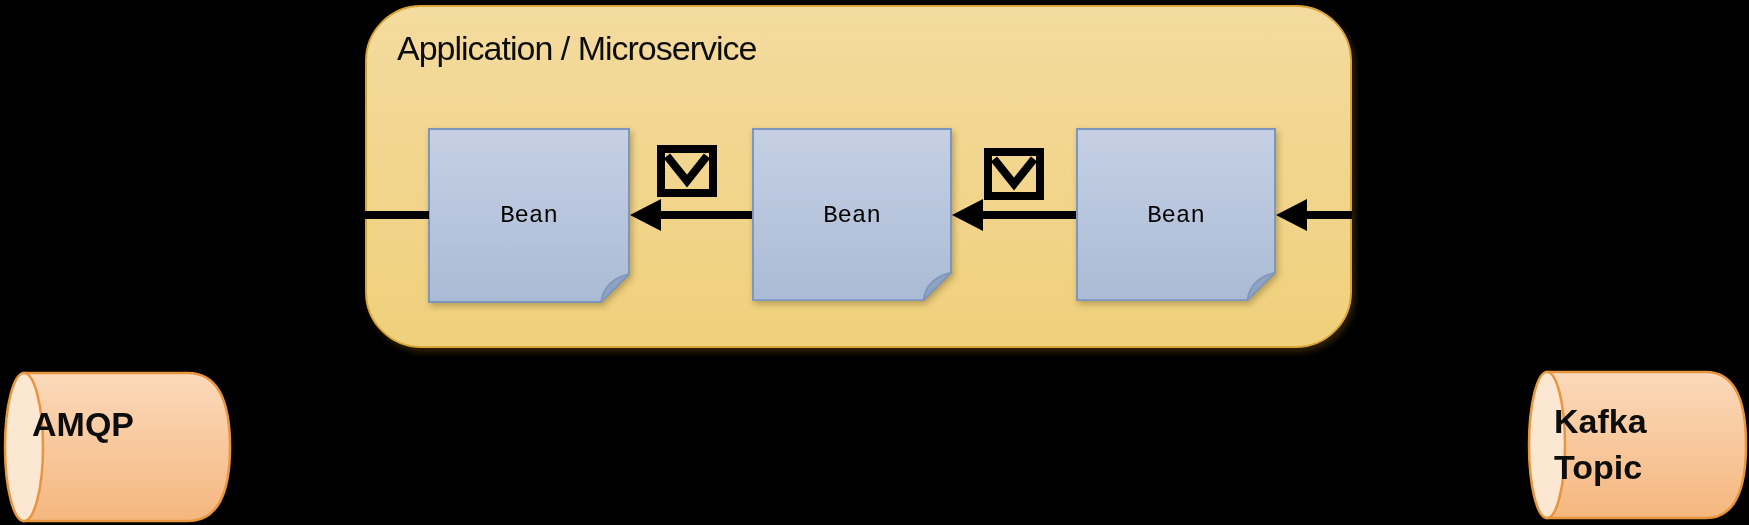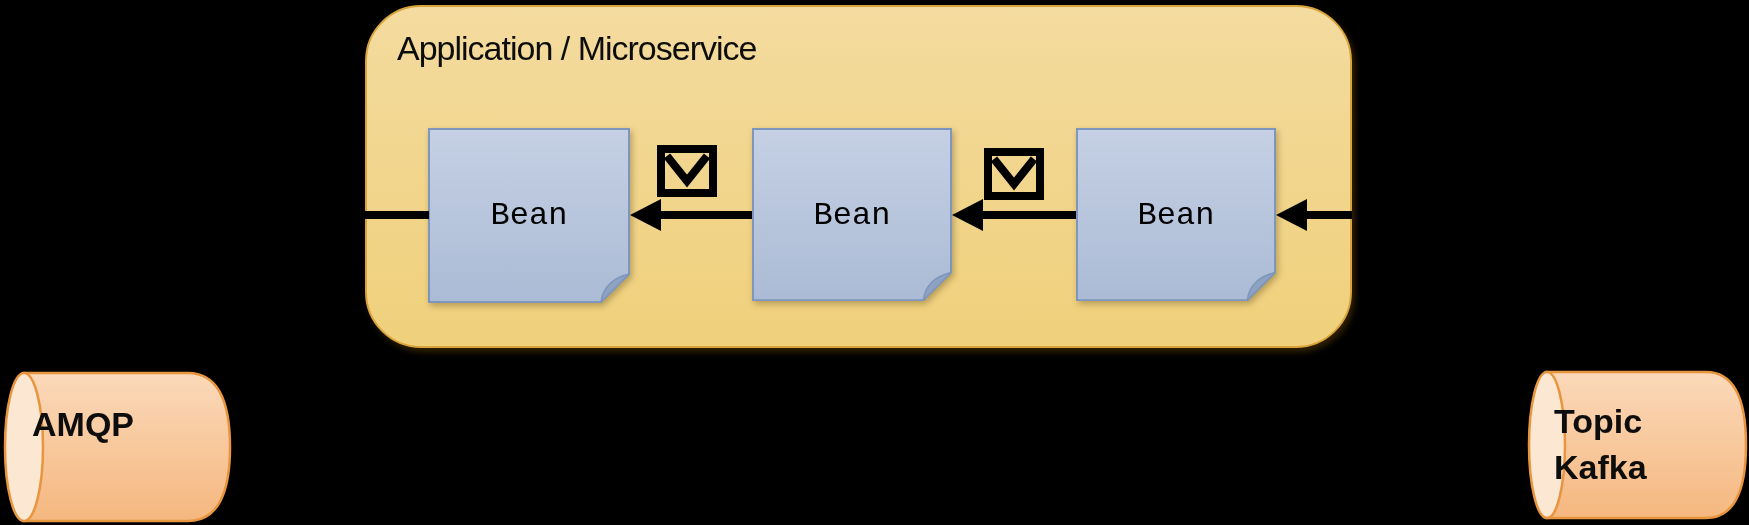--- a/index.html
+++ b/index.html
@@ -25,21 +25,21 @@
     font-size:34px;letter-spacing:-1px;color:var(--text);white-space:nowrap;
   }
 
   .bean{
     position:absolute;top:128px;width:202px;height:175px;
     display:flex;align-items:center;justify-content:center;
   }
   .bean svg{position:absolute;inset:0;filter:drop-shadow(2px 3px 3px rgba(110,90,40,0.45));}
   .bean .bean-label{
     position:relative;z-index:2;
-    font-family:"Liberation Mono", monospace;font-size:32px;color:#000;
+    font-family:"Liberation Mono", monospace;font-size:24px;color:#000;
   }
 
   .overlay{position:absolute;inset:0;pointer-events:none;}
 
   .cylinder{position:absolute;}
   .cylinder svg{position:absolute;inset:0;filter:drop-shadow(2px 3px 4px rgba(0,0,0,0.4));}
   .cyl-label{
     position:absolute;z-index:2;
     font-size:34px;font-weight:600;line-height:46px;color:var(--text);
   }
@@ -127,18 +127,18 @@
       <div>AMQP</div>
     </div>
   </div>
 
   <div class="cylinder cyl-kafka">
     <svg viewBox="0 0 222 150">
       <path d="M21 2 H180 Q220 2 220 75 Q220 148 180 148 H21 Z" fill="url(#cylGrad)" stroke="var(--cyl_border)" stroke-width="2.5"></path>
       <ellipse cx="21" cy="75" rx="18" ry="73" fill="var(--cyl_cap)" stroke="var(--cyl_border)" stroke-width="2.5"></ellipse>
     </svg>
     <div class="cyl-label">
+      <div>Kafka</div>
       <div>Topic</div>
-      <div>Kafka</div>
     </div>
   </div>
 
 </div>
 
 </body></html>

